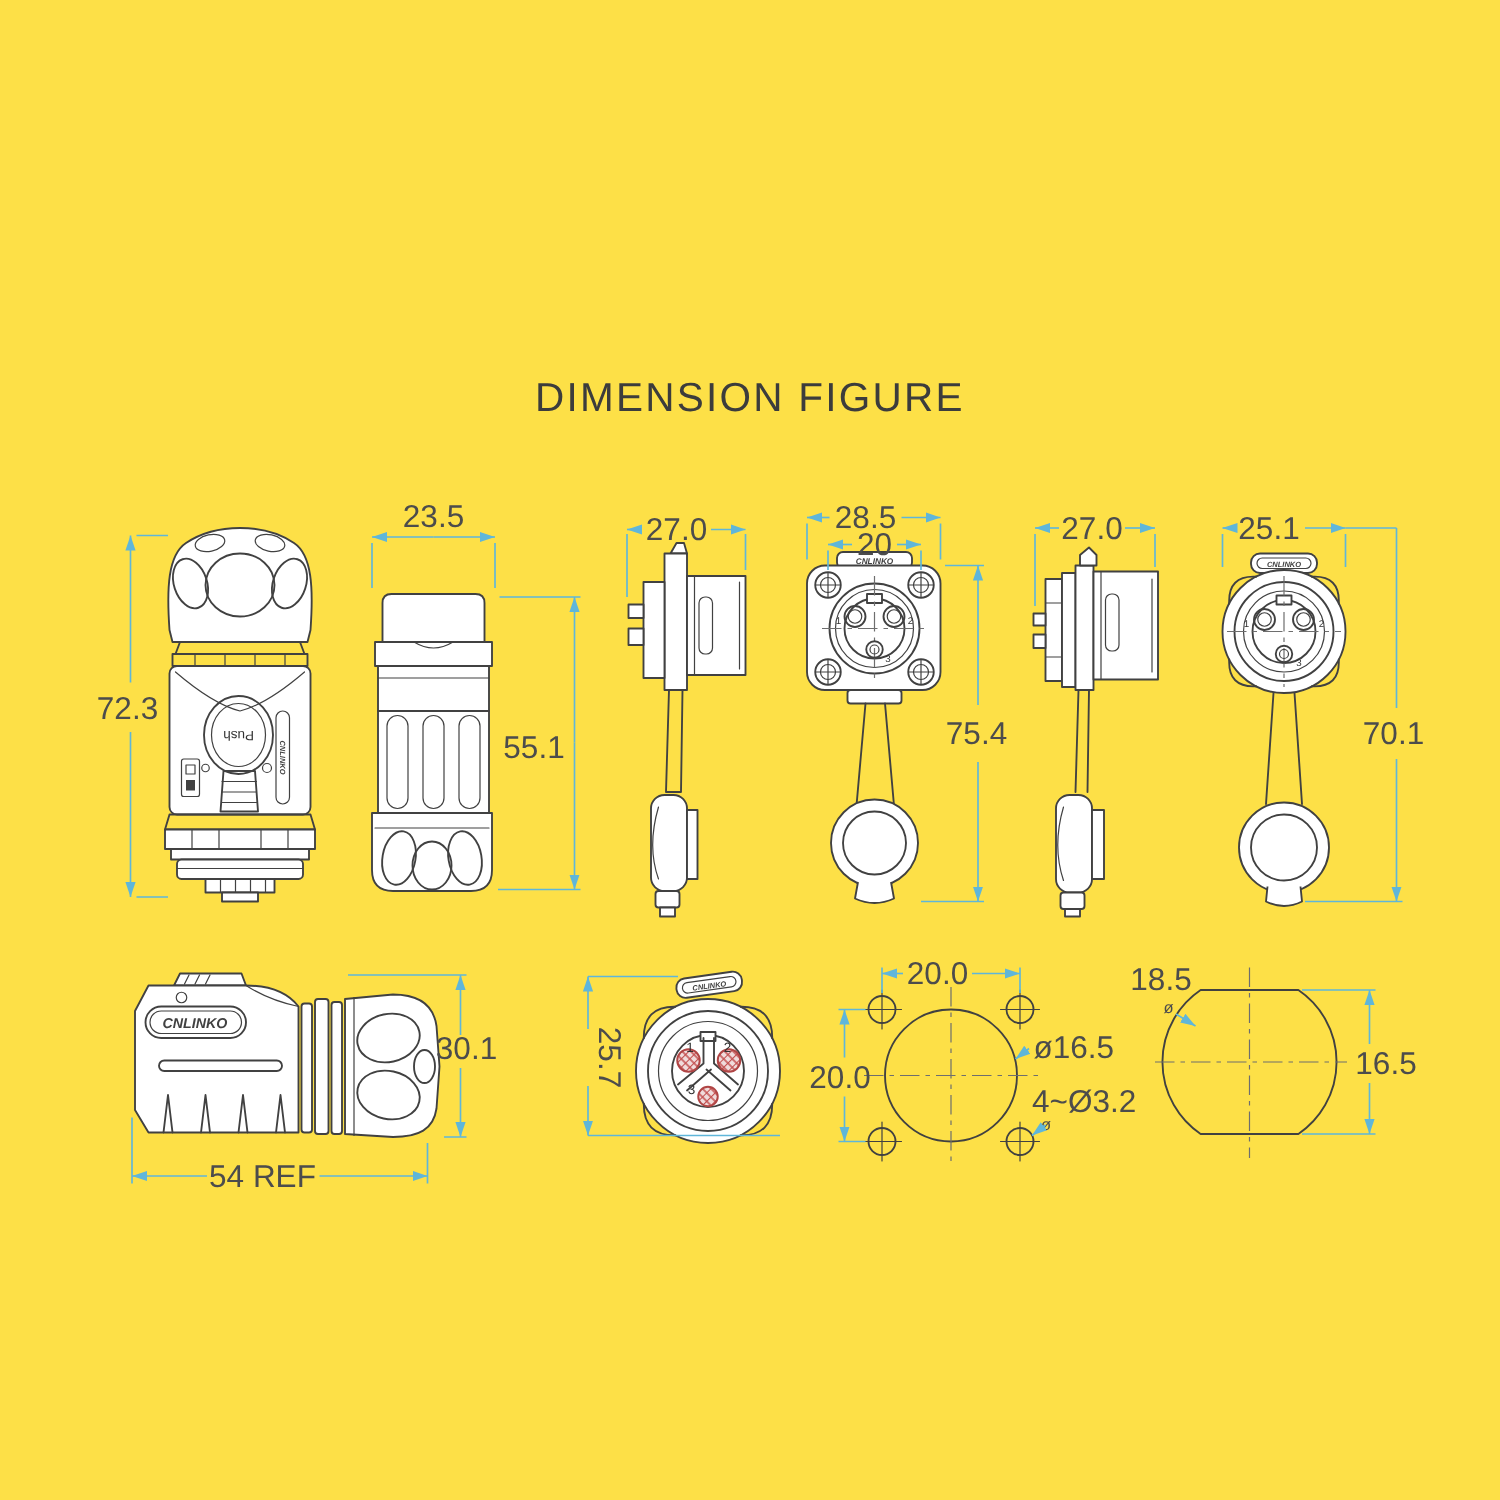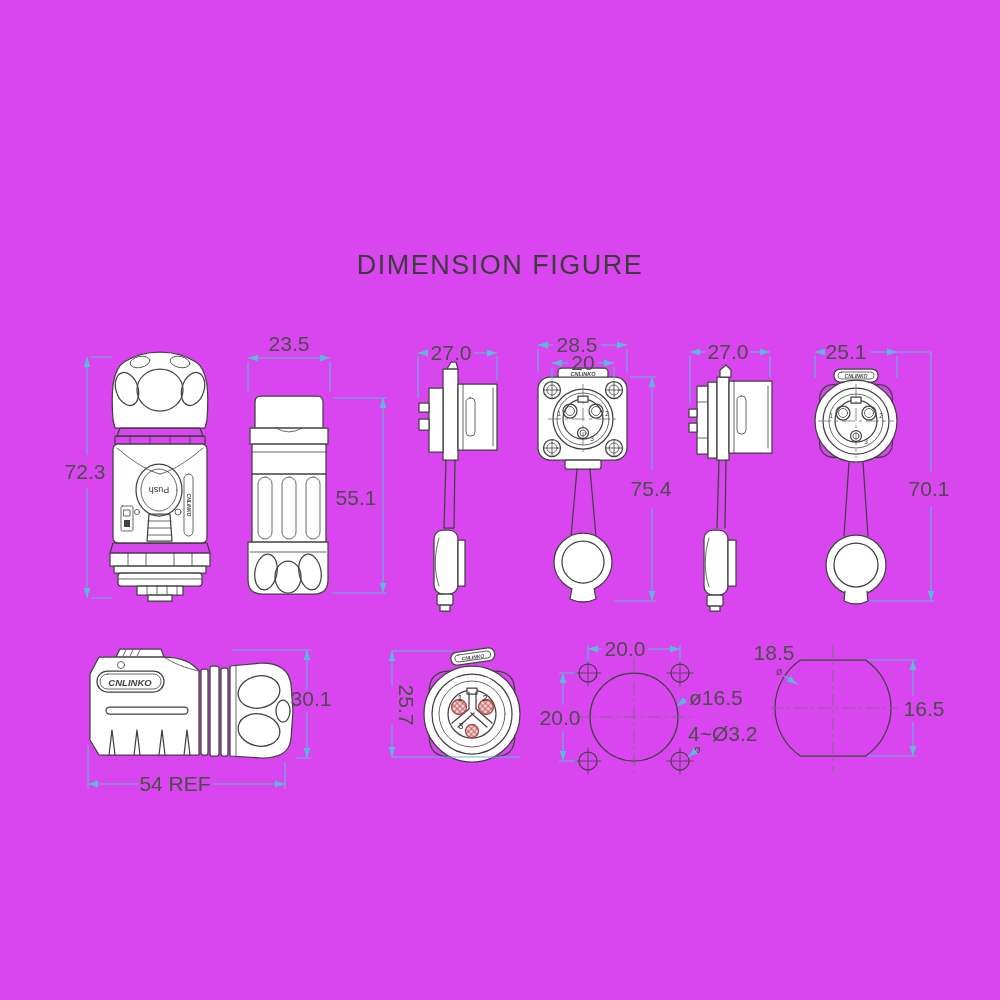--- a/index.html
+++ b/index.html
@@ -1,16 +1,16 @@
 <!DOCTYPE html>
 <html><head>
 <meta charset="utf-8">
 <style>
   html,body{margin:0;padding:0;background:#fff;}
-  #stage{width:1000px;height:1000px;position:relative;background:#d946ef;overflow:hidden;}
+  #stage{width:1000px;height:1000px;position:relative;background:#fde047;overflow:hidden;}
   svg{position:absolute;left:0;top:0;}
   
   .s  {fill:none;stroke:#414141;stroke-width:1.25;stroke-linecap:round;stroke-linejoin:round;}
   .sf {fill:#ffffff;stroke:#414141;stroke-width:1.25;stroke-linejoin:round;}
   .thin{stroke-width:0.8;}
   .d  {fill:none;stroke:#5fb6da;stroke-width:1.1;}
   .cl {fill:none;stroke:#6e6e6e;stroke-width:0.8;stroke-dasharray:13 4 3 4;}
   .t  {font-family:"Liberation Sans",sans-serif;font-size:21px;fill:#4c4c4c;text-anchor:middle;}
   .tstart{text-anchor:start;}
   .tsm{font-size:11px;}

